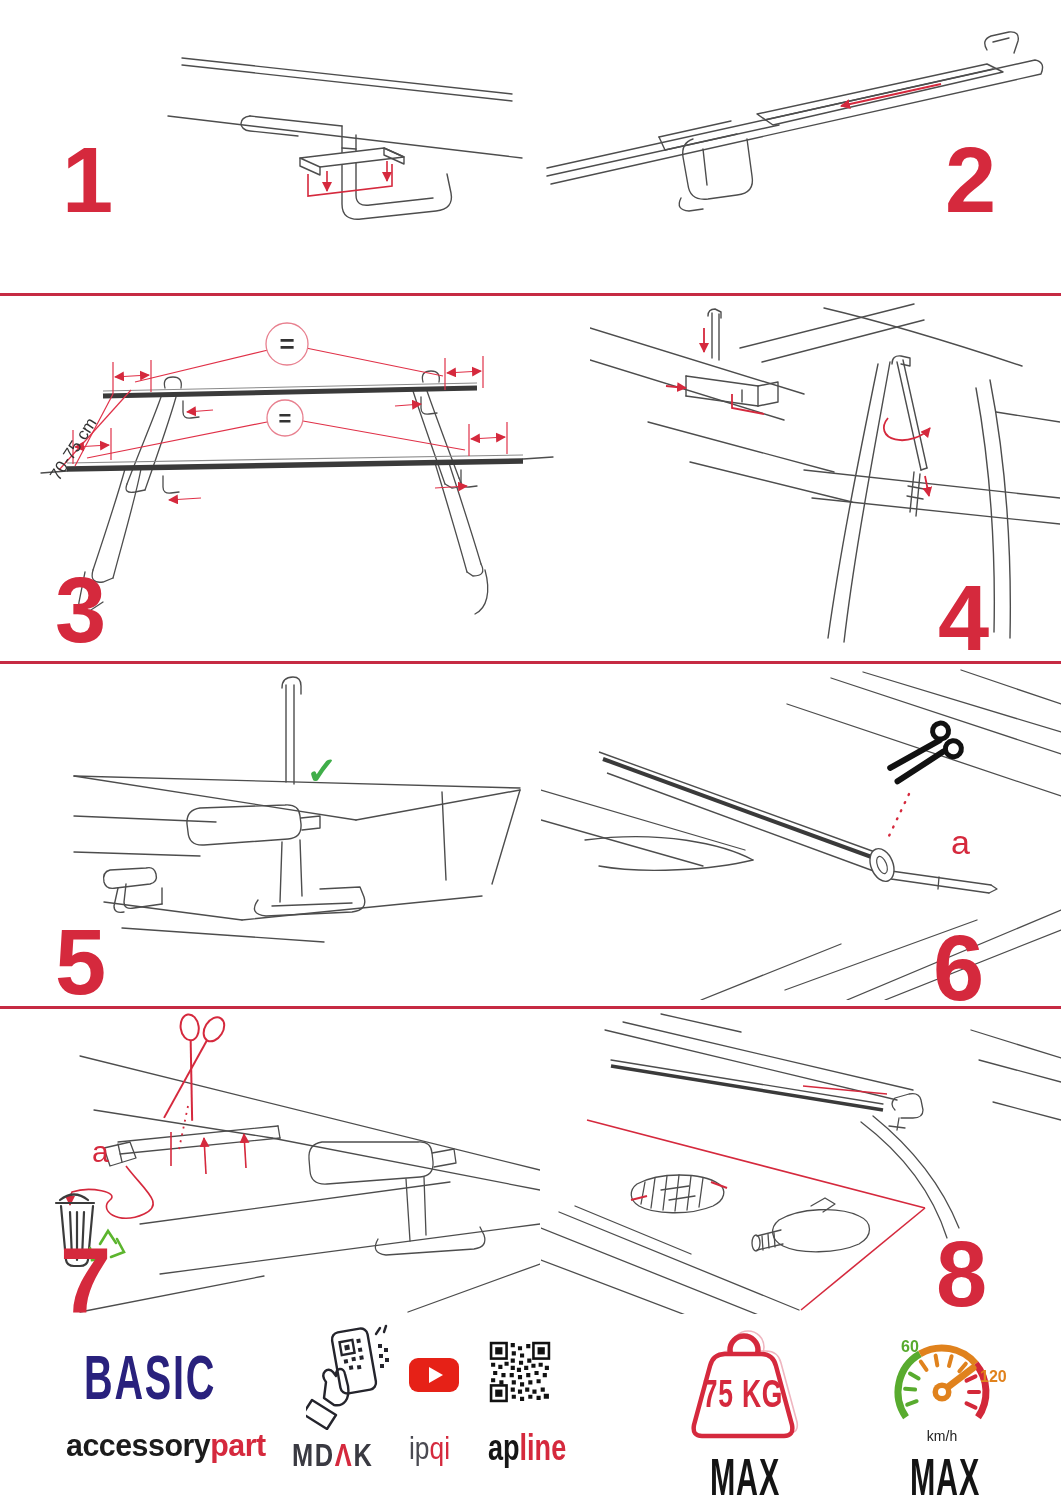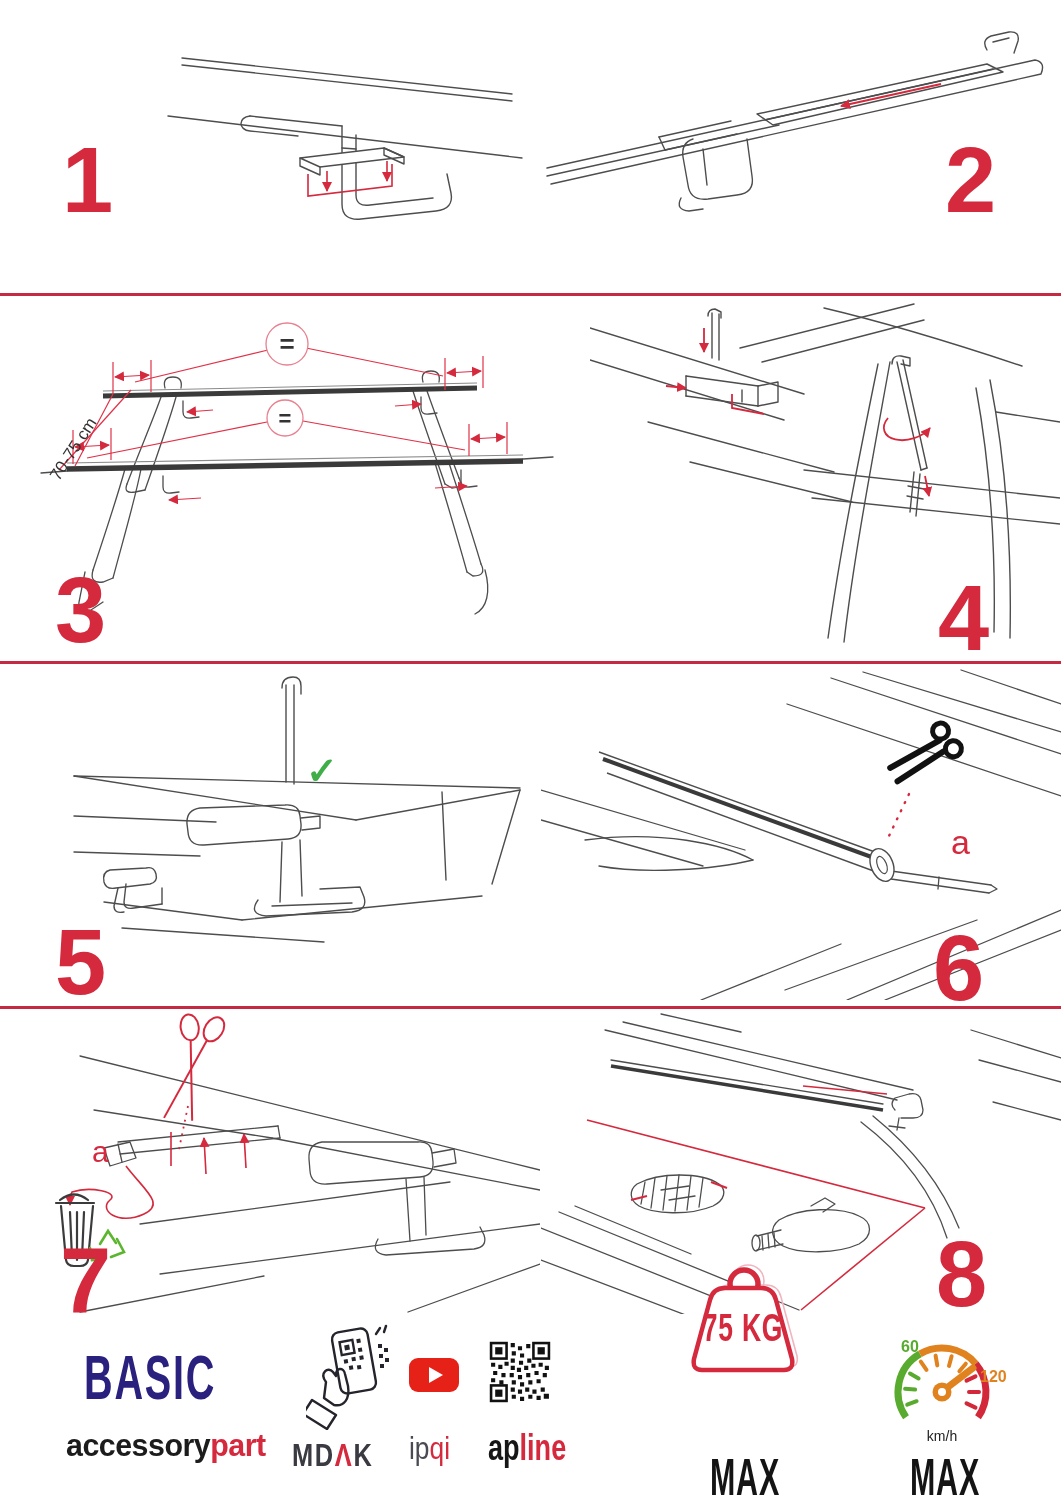--- a/index.html
+++ b/index.html
@@ -429,21 +429,21 @@
         <g fill="#111">
           <rect x="6" y="6" width="7" height="7"></rect>
             <rect x="47" y="6" width="7" height="7"></rect>
             <rect x="6" y="47" width="7" height="7"></rect>
           <path d="M21 2h4v4h-4z M28 5h4v4h-4z M22 10h4v4h-4z M30 12h4v4h-4z M36 3h4v4h-4z M21 17h4v4h-4z M29 19h4v4h-4z M37 17h4v4h-4z M2 21h4v4h-4z M9 23h4v4h-4z M15 20h4v4h-4z M21 24h4v4h-4z M27 26h4v4h-4z M34 24h4v4h-4z M41 22h4v4h-4z M48 21h4v4h-4z M54 24h4v4h-4z M4 29h4v4h-4z M12 31h4v4h-4z M20 31h4v4h-4z M28 33h4v4h-4z M36 31h4v4h-4z M44 29h4v4h-4z M52 31h4v4h-4z M2 36h4v4h-4z M10 38h4v4h-4z M22 38h4v4h-4z M30 40h4v4h-4z M38 38h4v4h-4z M46 37h4v4h-4z M21 45h4v4h-4z M28 47h4v4h-4z M35 45h4v4h-4z M42 47h4v4h-4z M50 45h4v4h-4z M22 52h4v4h-4z M30 54h4v4h-4z M38 52h4v4h-4z M46 53h4v4h-4z M53 51h5v5h-5z"></path>
         </g>
       </svg>
     </div>
     <div class="apline"><span>ap</span><span class="red-part">line</span></div>
 
-    <div class="panel" style="left:666px;top:1260px;">
+    <div class="panel" style="left:666px;top:1326px;">
       <svg width="152" height="118" viewBox="0 0 152 118">
         <path d="M36,110 Q26,110 28,99 L44,40 Q47,28 59,28 L95,28 Q107,28 110,40 L126,99 Q128,110 118,110 Z" transform="translate(5,-3)" stroke="#efb6c0" stroke-width="1.6" fill="none"></path>
         <circle cx="82" cy="21" r="16" stroke="#efb6c0" stroke-width="1.6" fill="none"></circle>
         <circle cx="78" cy="24" r="14" stroke="#d5293d" stroke-width="5.5" fill="#fff"></circle>
         <path d="M36,110 Q26,110 28,99 L44,40 Q47,28 59,28 L95,28 Q107,28 110,40 L126,99 Q128,110 118,110 Z" stroke="#d5293d" stroke-width="4.5" fill="#fff"></path>
         <text x="77" y="81" text-anchor="middle" font-size="34" font-weight="bold" fill="#d5293d" letter-spacing="1" transform="translate(77,81) scale(0.78,1.15) translate(-77,-81)">75 KG</text>
       </svg>
     </div>
     <div class="max-label" id="weight-max">MAX</div>
 

